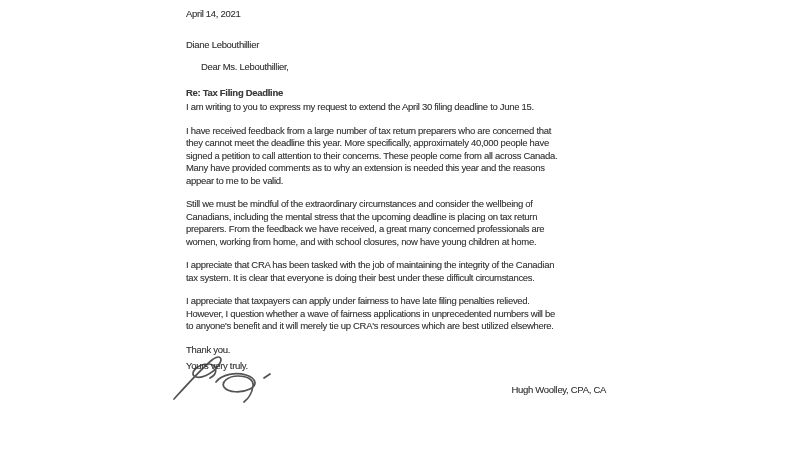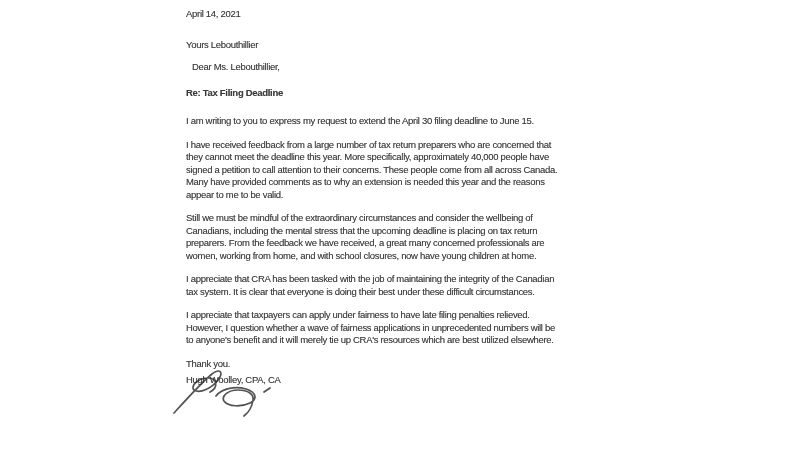--- a/index.html
+++ b/index.html
@@ -25,27 +25,27 @@
     width: 420px;
     font-size: 9.5px;
     line-height: 12.5px;
     letter-spacing: -0.3px;
     color: #3c3c3c;
     
     text-shadow: 0 0 0.5px rgba(80,80,80,0.55);
   }
   .date-line      { margin: 0 0 18px 0; }
   .recipient      { margin: 0 0 10px 0; }
-  .salutation     { margin: 0 0 13px 6px; }
-  .subject-line   { font-weight: bold; margin: 0 0 16px 0; }
+  .salutation     { margin: 0 0 13px 15px; }
+  .subject-line   { font-weight: bold; margin: 0 0 2px 0; }
   .para           { white-space: pre-line; margin: 0 0 11px 0; }
   .closing        { position: relative; }
   .thanks-line    { margin: 8px 0 4px 0; }
   .valediction-line { margin: 0 0 11px 0; }
-  .signer-line    { margin: 0; }
+  .signer-line    { margin: 0; text-align: right; }
   .signature-svg {
     position: absolute;
     left: -18px;
     top: 8px;
     width: 110px;
     height: 50px;
     overflow: visible;
     pointer-events: none;
   }
   .signature-svg path {
@@ -59,21 +59,21 @@
 </style>
 </head>
 <body>
 
 <div class="page">
   <div class="letter">
 
     <div class="date-line">April 14, 2021</div>
 
     <div class="recipient">
-      <div>Yours Lebouthillier</div>
+      <div>Diane Lebouthillier</div>
     </div>
 
     <div class="salutation">Dear Ms. Lebouthillier,</div>
 
     <div class="subject-line">Re: Tax Filing Deadline</div>
 
     <div class="para">I am writing to you to express my request to extend the April 30 filing deadline to June 15.</div>
 
     <div class="para">I have received feedback from a large number of tax return preparers who are concerned that
 they cannot meet the deadline this year. More specifically, approximately 40,000 people have
@@ -90,20 +90,21 @@
 tax system. It is clear that everyone is doing their best under these difficult circumstances.</div>
 
     <div class="para">I appreciate that taxpayers can apply under fairness to have late filing penalties relieved.
 However, I question whether a wave of fairness applications in unprecedented numbers will be
 to anyone's benefit and it will merely tie up CRA's resources which are best utilized elsewhere.</div>
 
 
     <div class="closing">
       <div class="thanks-line">Thank you.</div>
 
+      <div class="valediction-line">Yours very truly.</div>
 
       <div class="signer-line">Hugh Woolley, CPA, CA</div>
 
       <svg class="signature-svg" viewBox="0 0 110 50" aria-hidden="true">
         <path d="M 6 47
                  C 16 36, 34 16, 44 8
                  C 52 2, 56 6, 50 14
                  C 44 22, 32 28, 26 24
                  C 22 20, 30 12, 40 12
                  C 50 12, 50 22, 42 26"></path>

